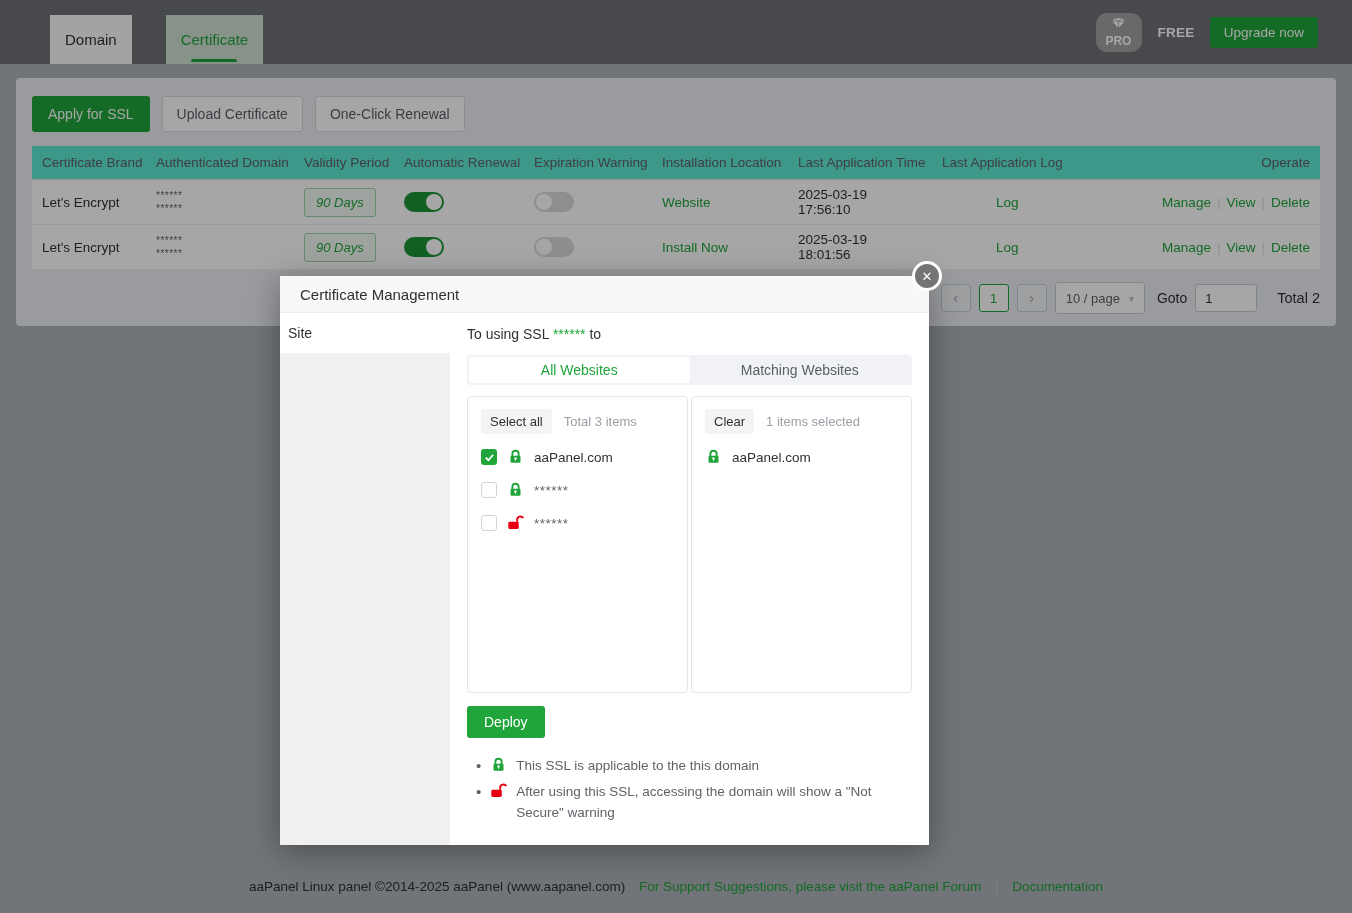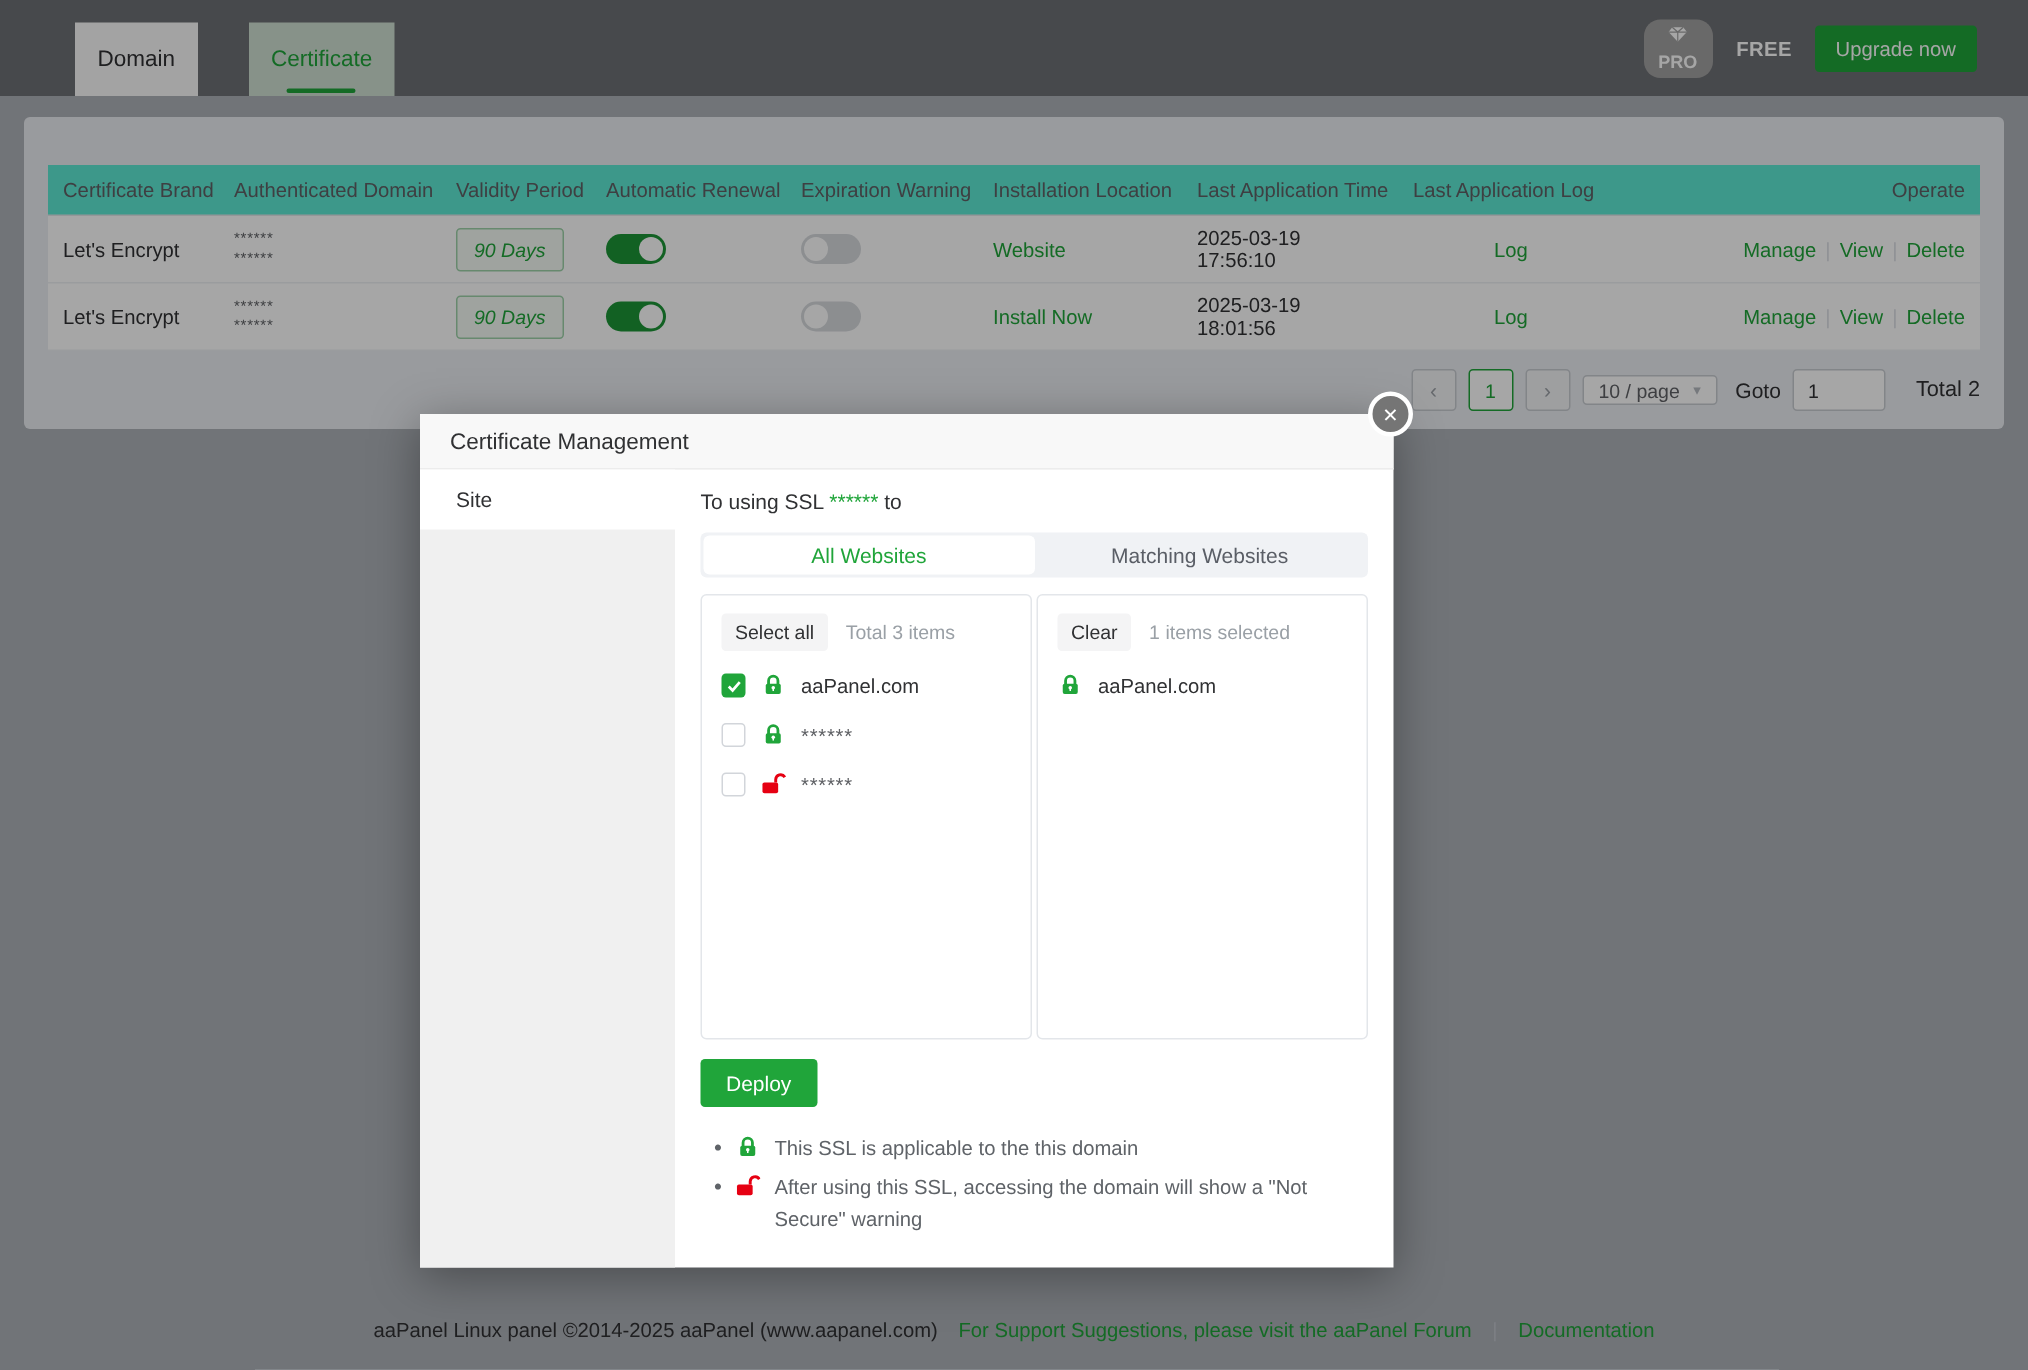--- a/index.html
+++ b/index.html
@@ -35,39 +35,39 @@
   .switch.on { background:#1d9637; } .switch.on .knob { left:22px; }
   .switch.off { background:#d7dade; } .switch.off .knob { left:2px; }
   .green-link { color:#20a53a; text-decoration:none; cursor:pointer; }
   .log-cell a { margin-left:54px; }
   .ops { text-align:right; white-space:nowrap; }
   .op-sep { color:#dcdfe6; margin:0 6px; }
 
   .pagination { display:flex; justify-content:flex-end; align-items:center; gap:8px; margin-top:12px; }
   .pg-btn { width:30px; height:28px; border:1px solid #c8ccd2; background:#f3f4f6; border-radius:3px; color:#9ba0a6; display:flex; align-items:center; justify-content:center; font-size:14px; cursor:pointer; }
   .pg-page { width:30px; height:28px; border:1px solid #20a53a; background:#fff; color:#20a53a; border-radius:3px; display:flex; align-items:center; justify-content:center; font-size:13px; cursor:pointer; }
-  .pg-size { height:20px; border:1px solid #c8ccd2; background:#fff; border-radius:3px; padding:0 10px; display:flex; align-items:center; gap:9px; color:#606266; font-size:13px; cursor:pointer; }
+  .pg-size { height:32px; border:1px solid #c8ccd2; background:#fff; border-radius:3px; padding:0 10px; display:flex; align-items:center; gap:9px; color:#606266; font-size:13px; cursor:pointer; }
   .chev-down { color:#b6bac0; font-size:10px; }
   .goto-label { font-size:14px; color:#303133; margin-left:4px; }
   .goto-input { width:62px; height:28px; border:1px solid #c8ccd2; border-radius:3px; background:#fff; padding:0 9px; font-size:13px; color:#303133; font-family:inherit; }
   .total-label { font-size:14.5px; color:#303133; margin-left:12px; }
 
   
   .footer { position:absolute; left:0; right:0; top:879px; text-align:center; font-size:13.5px; color:#303133; }
   .footer a { margin-left:10px; }
   .footer .f-sep { color:#c0c4cc; margin-left:10px; }
 
   
   .overlay { position:absolute; inset:0; background:rgba(0,0,0,0.35); z-index:10; }
   .modal { position:absolute; left:280px; top:276px; width:649px; height:569px; background:#fff; z-index:20; box-shadow:0 6px 30px rgba(0,0,0,.35); display:flex; flex-direction:column; }
   .modal-header { flex:0 0 37px; background:#f8f8f8; border-bottom:1px solid #ececec; display:flex; align-items:center; padding:0 20px; font-size:15px; color:#303133; }
   .modal-close { position:absolute; top:-15px; right:-13px; width:30px; height:30px; border-radius:50%; background:#757575; border:3px solid #fff; color:#fff; display:flex; align-items:center; justify-content:center; font-size:13px; line-height:1; cursor:pointer; }
   .modal-body { flex:1; display:flex; min-height:0; }
   .modal-sidebar { width:170px; background:#f0f0f0; flex:0 0 auto; }
-  .side-item { height:40px; display:flex; align-items:center; padding-left:24px; font-size:14px; color:#303133; cursor:pointer; }
+  .side-item { height:40px; display:flex; align-items:center; padding-left:8px; font-size:14px; color:#303133; cursor:pointer; }
   .side-item.active { background:#fff; }
   .modal-content { flex:1; padding:13px 17px 0; overflow:hidden; }
   .deploy-line { font-size:14px; color:#303133; }
   .cert-name { color:#20a53a; }
   .seg { margin-top:13px; height:30px; background:#f0f2f5; border-radius:4px; display:flex; padding:2px; }
   .seg-item { flex:1; display:flex; align-items:center; justify-content:center; font-size:14px; color:#5a5e66; border-radius:4px; cursor:pointer; }
   .seg-item.active { background:#fff; color:#20a53a; }
   .panels { display:flex; gap:3px; margin-top:11px; height:297px; }
   .panel { flex:1; border:1px solid #e3e6ea; border-radius:4px; padding:12px 13px; overflow:hidden; }
   .panel-head { display:flex; align-items:center; gap:12px; }
@@ -102,20 +102,25 @@
           <path d="M.5 5h15M3.5 1l4.5 4 4.5-4M8 5v8" stroke="#a2a2a2" stroke-width="1" fill="none"></path>
         </svg>
       <span>PRO</span>
     </span>
     <span class="plan-label">FREE</span>
     <button class="upgrade-btn">Upgrade now</button>
   </div>
 </div>
 
 <div class="card">
+  <div class="toolbar">
+    <button class="btn-primary">Apply for SSL</button>
+    <button class="btn-plain">Upload Certificate</button>
+    <button class="btn-plain">One-Click Renewal</button>
+  </div>
 
   <table class="cert-table">
     <colgroup>
       <col style="width:114px">
         <col style="width:148px">
         <col style="width:100px">
         <col style="width:130px">
         <col style="width:128px">
         <col style="width:136px">
         <col style="width:144px">

